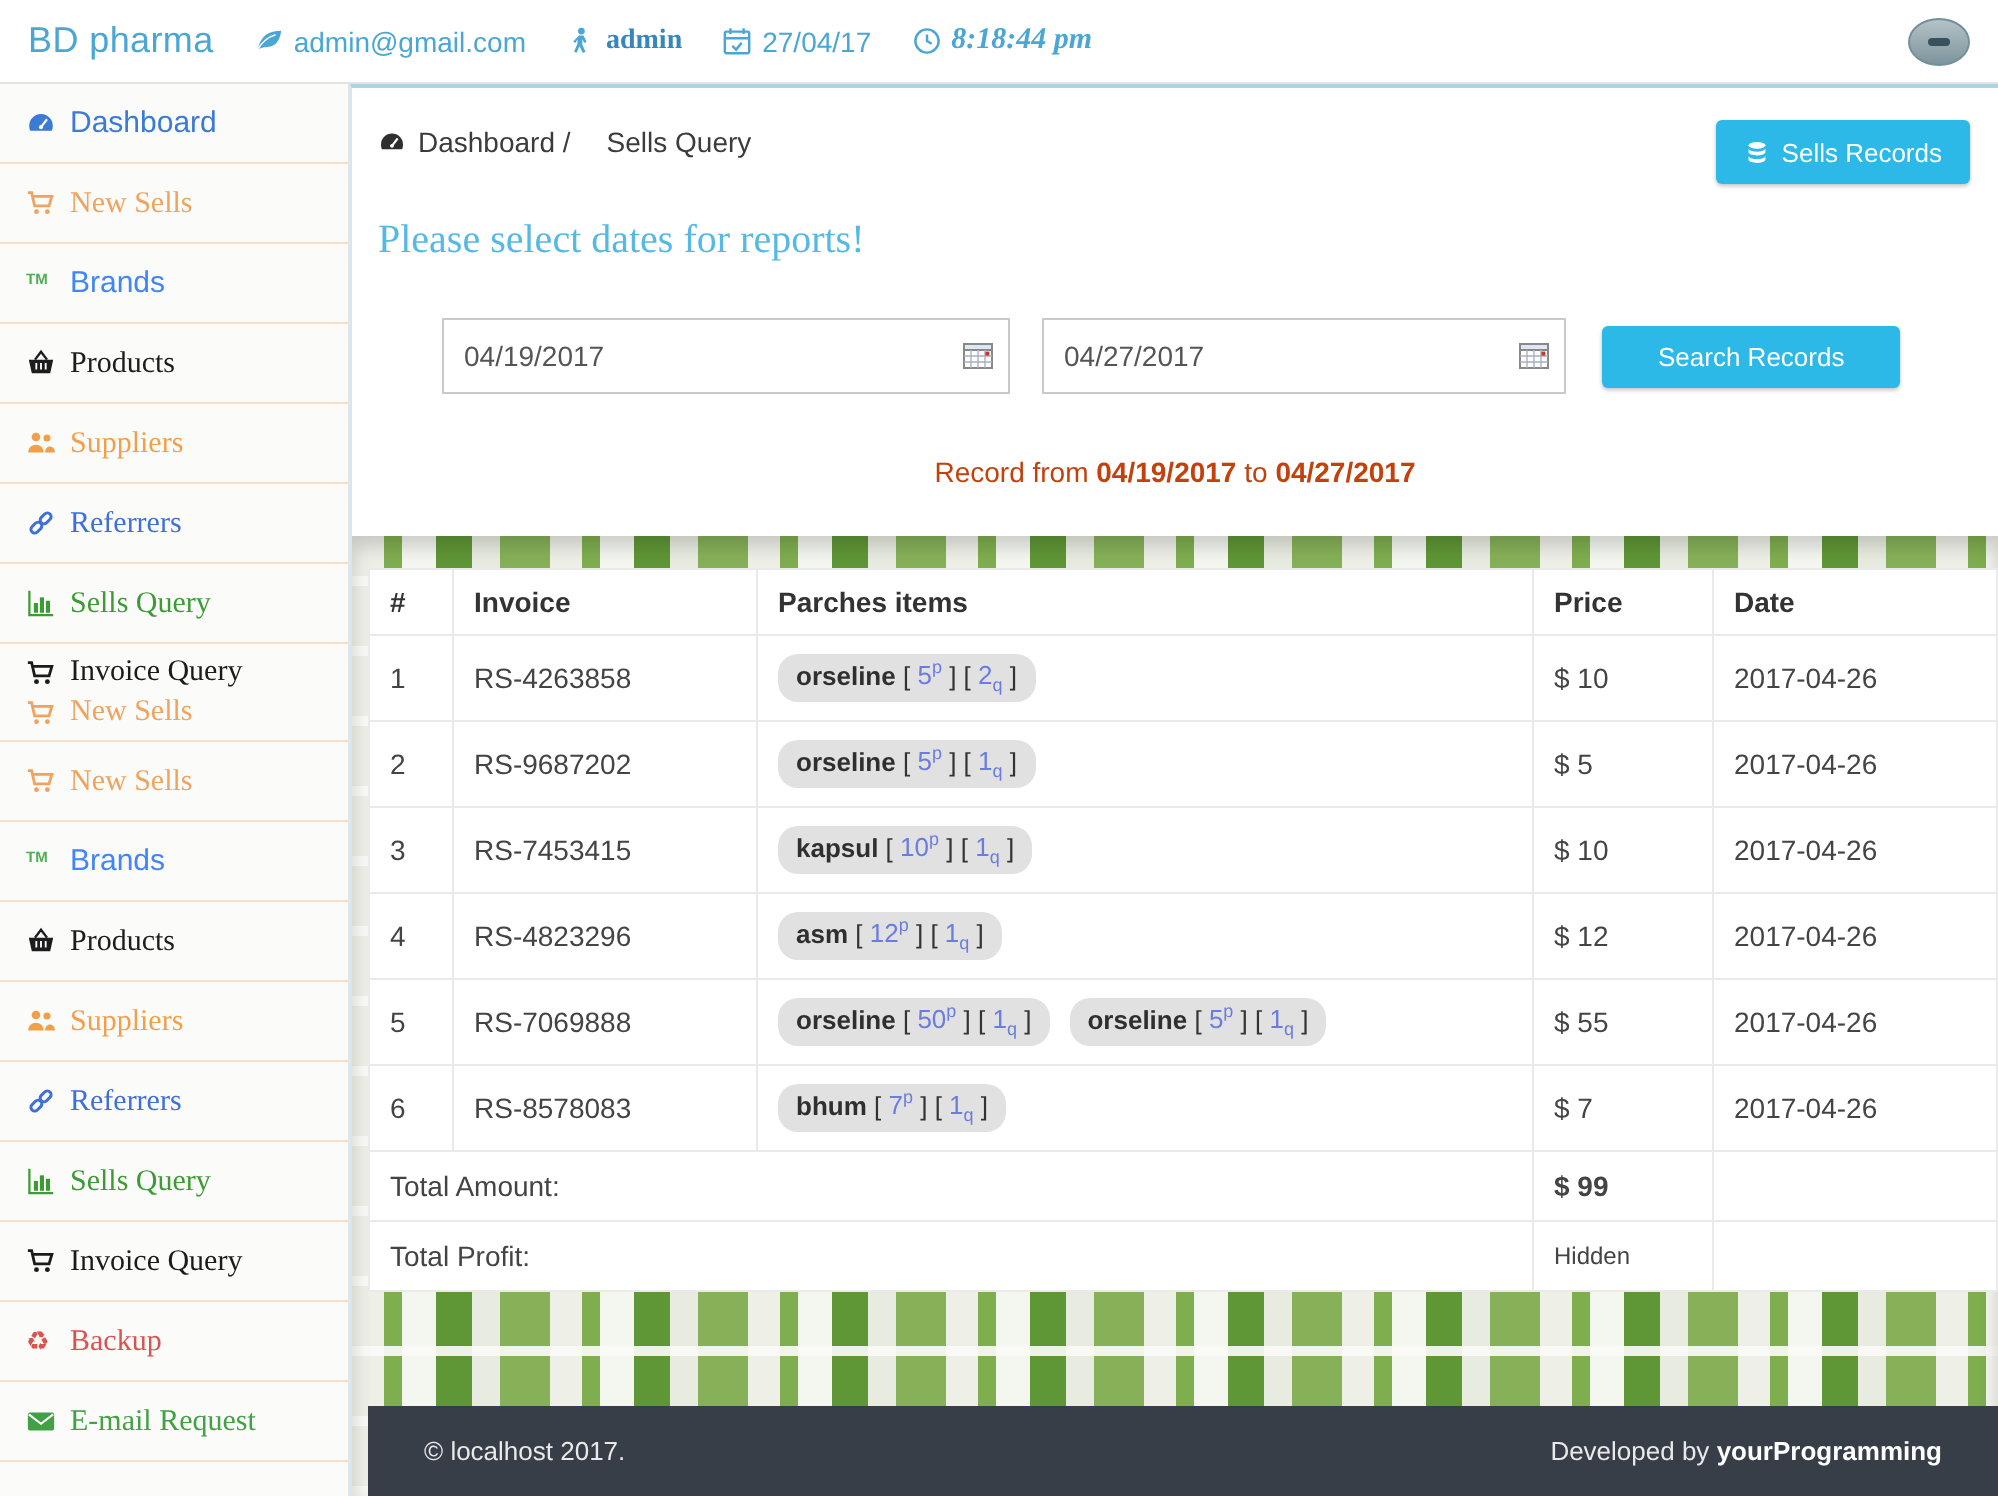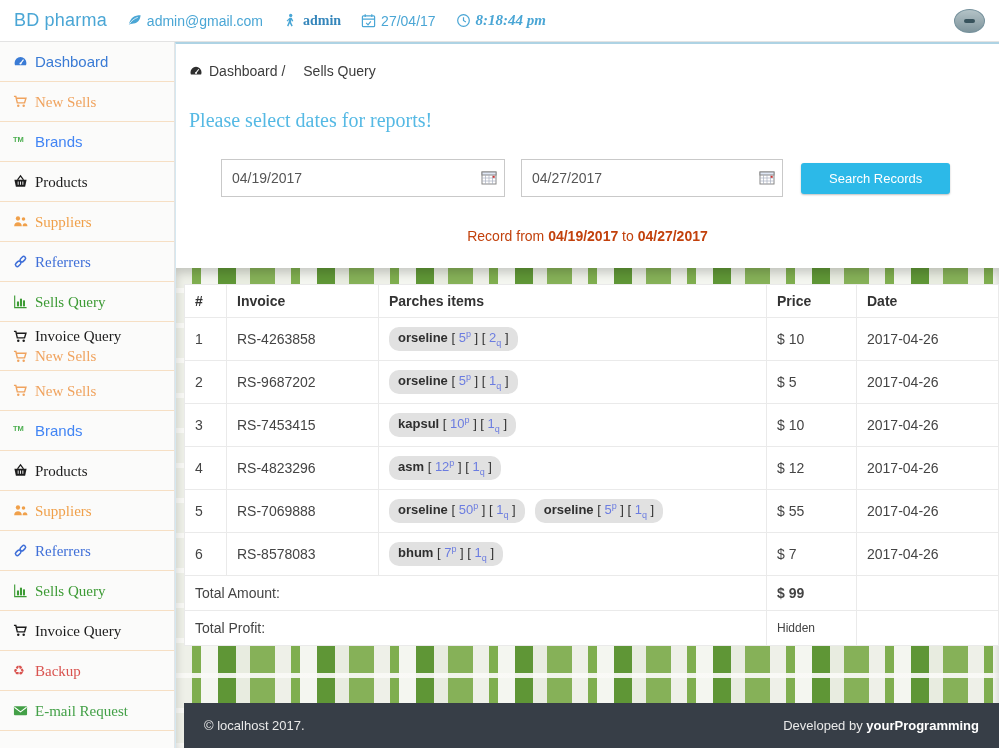--- a/index.html
+++ b/index.html
@@ -108,21 +108,21 @@
   .pill .pv { color: #6b7ce0; }
   .pill sup, .pill sub { font-size: 9px; color: #6b7ce0; }
   .total-label { text-align: left; font-size: 15px; color: #333; padding-right: 12px !important; }
   .total-amount { font-weight: bold; color: #222; }
   .total-profit { font-size: 12px !important; color: #333; }
 
   .photo-gap { flex: 1; }
 
   .footer {
     flex: 0 0 45px; background: #373e47; display: flex; align-items: center;
-    padding: 0 20px; color: #e9e9e9; font-size: 13px;
+    padding: 0 28px; color: #e9e9e9; font-size: 13px;
   }
   .footer .dev { margin-left: auto; }
   .footer .dev b { color: #fff; font-weight: bold; }
 </style>
 </head>
 <body>
 
 <div class="app">
 
   <header class="topbar">
@@ -391,20 +391,30 @@
           <span class="icn">
             <svg viewBox="0 0 16 16">
                 <path d="M8 3.2A6.3 6.3 0 0 0 1.7 9.5c0 .9.2 1.8.5 2.6h11.6c.3-.8.5-1.7.5-2.6A6.3 6.3 0 0 0 8 3.2z" fill="currentColor"></path>
                 <path d="M8 10.2 11.2 6" stroke="#fff" stroke-width="1.2"></path>
                 <circle cx="8" cy="10.2" r="1.1" fill="#fff"></circle>
               </svg>
           </span>
           <span>Dashboard /</span>
           <span class="crumb-current">Sells Query</span>
         </div>
+        <button class="btn sells-records-btn">
+          <span class="icn">
+            <svg viewBox="0 0 16 16" fill="currentColor">
+                <ellipse cx="8" cy="3.3" rx="5.2" ry="2.1"></ellipse>
+                <path d="M2.8 5.1c0 1.2 2.3 2.1 5.2 2.1s5.2-.9 5.2-2.1v2.3c0 1.2-2.3 2.1-5.2 2.1S2.8 8.6 2.8 7.4z"></path>
+                <path d="M2.8 9.7c0 1.2 2.3 2.1 5.2 2.1s5.2-.9 5.2-2.1V12c0 1.2-2.3 2.1-5.2 2.1S2.8 13.2 2.8 12z"></path>
+              </svg>
+          </span>
+          <span>Sells Records</span>
+        </button>
 
         <div class="hint">Please select dates for reports!</div>
 
         <div class="date-row">
           <span class="date-box">
             <input class="date-input" type="text" value="04/19/2017" style="">
             <span class="dp-trigger">
               <svg viewBox="0 0 16 16">
                   <rect x="1" y="2" width="14" height="12" fill="#fff" stroke="#888"></rect>
                   <rect x="1" y="2" width="14" height="3" fill="#dfe7f5" stroke="#888"></rect>

